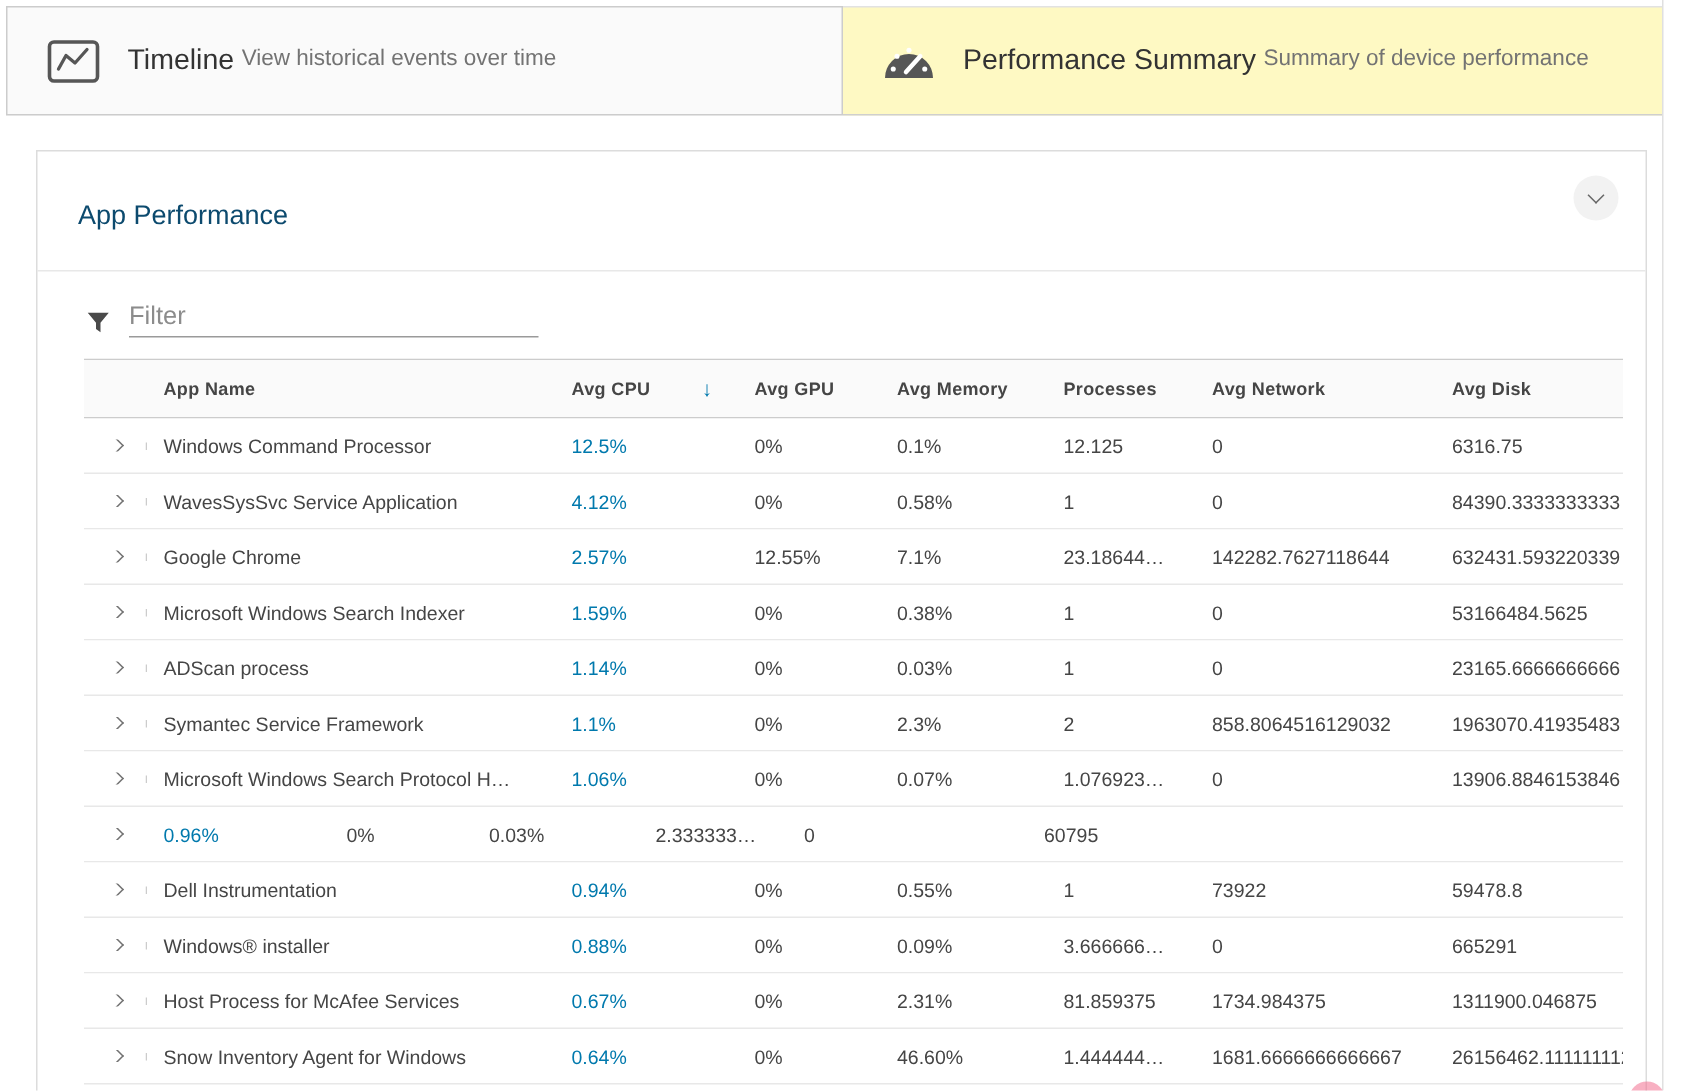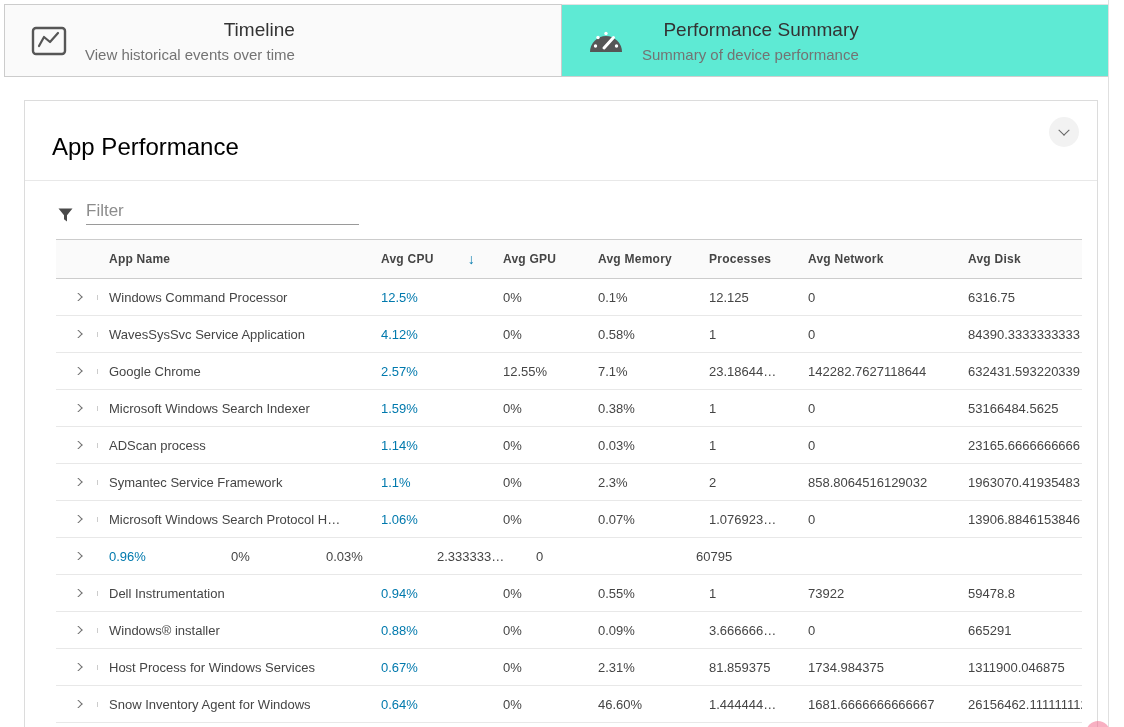--- a/index.html
+++ b/index.html
@@ -6,33 +6,33 @@
   html,body { width:1124px; height:727px; background:#fff; overflow:hidden;
               font-family:"Liberation Sans", sans-serif; color:#454545; }
   .viewport { position:relative; width:1124px; height:727px; }
 
   .content-frame { position:absolute; left:0; top:0; width:1109px; height:727px;
                    border-right:1px solid #e0e0e0; background:#fff; }
 
   
   .tab-card { position:absolute; top:4px; height:73px; display:flex; align-items:center; }
   .tab-timeline { left:4px; width:558px; background:#fafafa; border:1px solid #cccccc; }
-  .tab-perf { left:562px; width:546px; background:#5eead4; border-top:1px solid #e2e2e2;
+  .tab-perf { left:562px; width:546px; background:#fef9c3; border-top:1px solid #e2e2e2;
               border-bottom:1px solid #cfcfcf; }
   .tab-icon-wrap { width:40px; height:40px; margin:0 16px 0 24px; display:flex;
                    align-items:center; justify-content:center; flex:0 0 auto; }
-  .tab-texts { display:flex; flex-direction:column; gap:5px;align-items:flex-end; }
+  .tab-texts { display:flex; flex-direction:row; gap:5px; }
   .tab-title { font-size:19px; color:#333; }
   .tab-sub { font-size:15px; color:#737373; }
 
   
   .panel { position:absolute; left:24px; top:100px; width:1074px; height:640px;
            background:#fff; border:1px solid #dcdcdc; }
   .panel-header { position:relative; height:80px; border-bottom:1px solid #e8e8e8; }
-  .panel-title { position:absolute; left:27px; top:32px; font-size:24px; color:#000000; }
+  .panel-title { position:absolute; left:27px; top:32px; font-size:18px; color:#0c4a6e; }
   .collapse-btn { position:absolute; left:1024px; top:16px; width:30px; height:30px;
                   border-radius:50%; background:#f2f2f2; border:none; cursor:pointer; }
   .chev-down { display:inline-block; width:8px; height:8px; border-right:1.6px solid #666;
                border-bottom:1.6px solid #666; transform:rotate(45deg) translate(-2px,-2px); }
 
   
   .filter-row { position:relative; height:57px; }
   .funnel { position:absolute; left:33px; top:27px; }
   .filter-input { position:absolute; left:61px; top:16px; width:273px; height:28px;
                   border:none; border-bottom:1px solid #9a9a9a; font-size:17px;
@@ -281,21 +281,21 @@
     <div class="td c-mem">0.09%</div>
     <div class="td c-proc">3.666666…</div>
     <div class="td c-net">0</div>
     <div class="td c-disk">665291</div>
   </div>
 
   <div class="tr">
     <div class="td c-exp">
                   <span class="row-chev"></span>
                 </div>
-    <div class="td c-app">Host Process for Windows Services</div>
+    <div class="td c-app">Host Process for McAfee Services</div>
     <div class="td c-cpu"><a class="cpu-link">0.67%</a></div>
     <div class="td c-gpu">0%</div>
     <div class="td c-mem">2.31%</div>
     <div class="td c-proc">81.859375</div>
     <div class="td c-net">1734.984375</div>
     <div class="td c-disk">1311900.046875</div>
   </div>
 
   <div class="tr">
     <div class="td c-exp">

